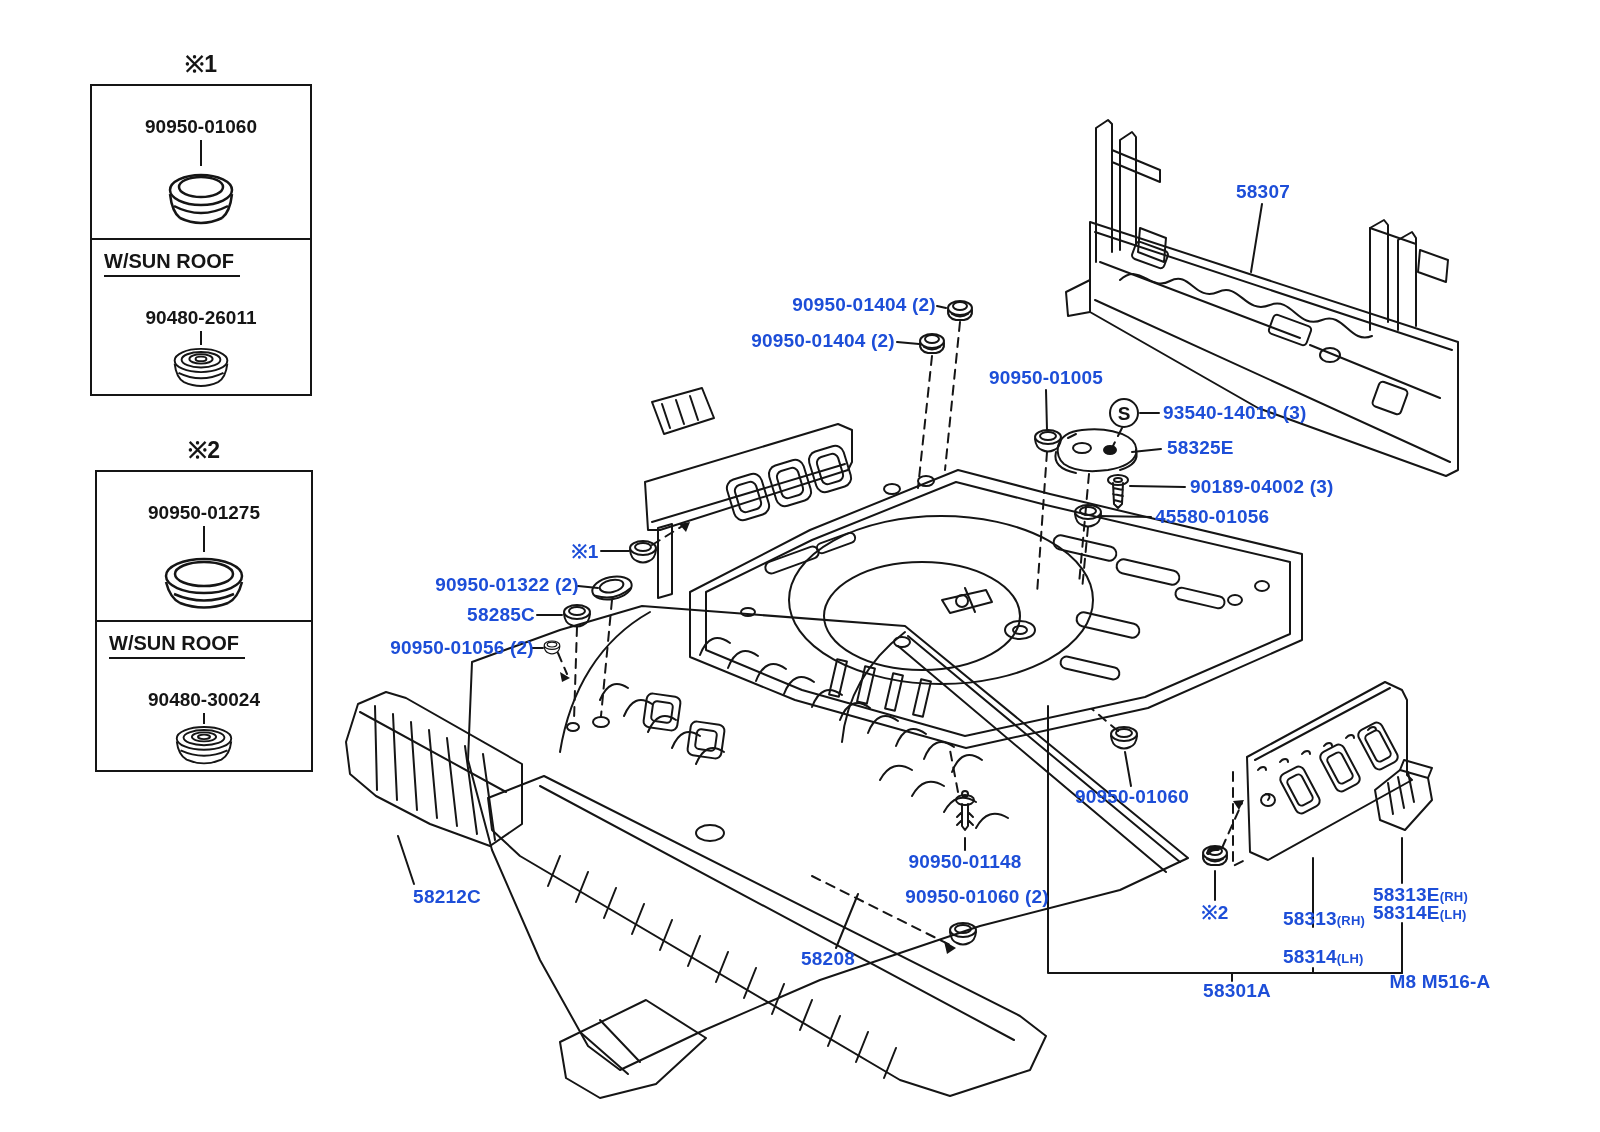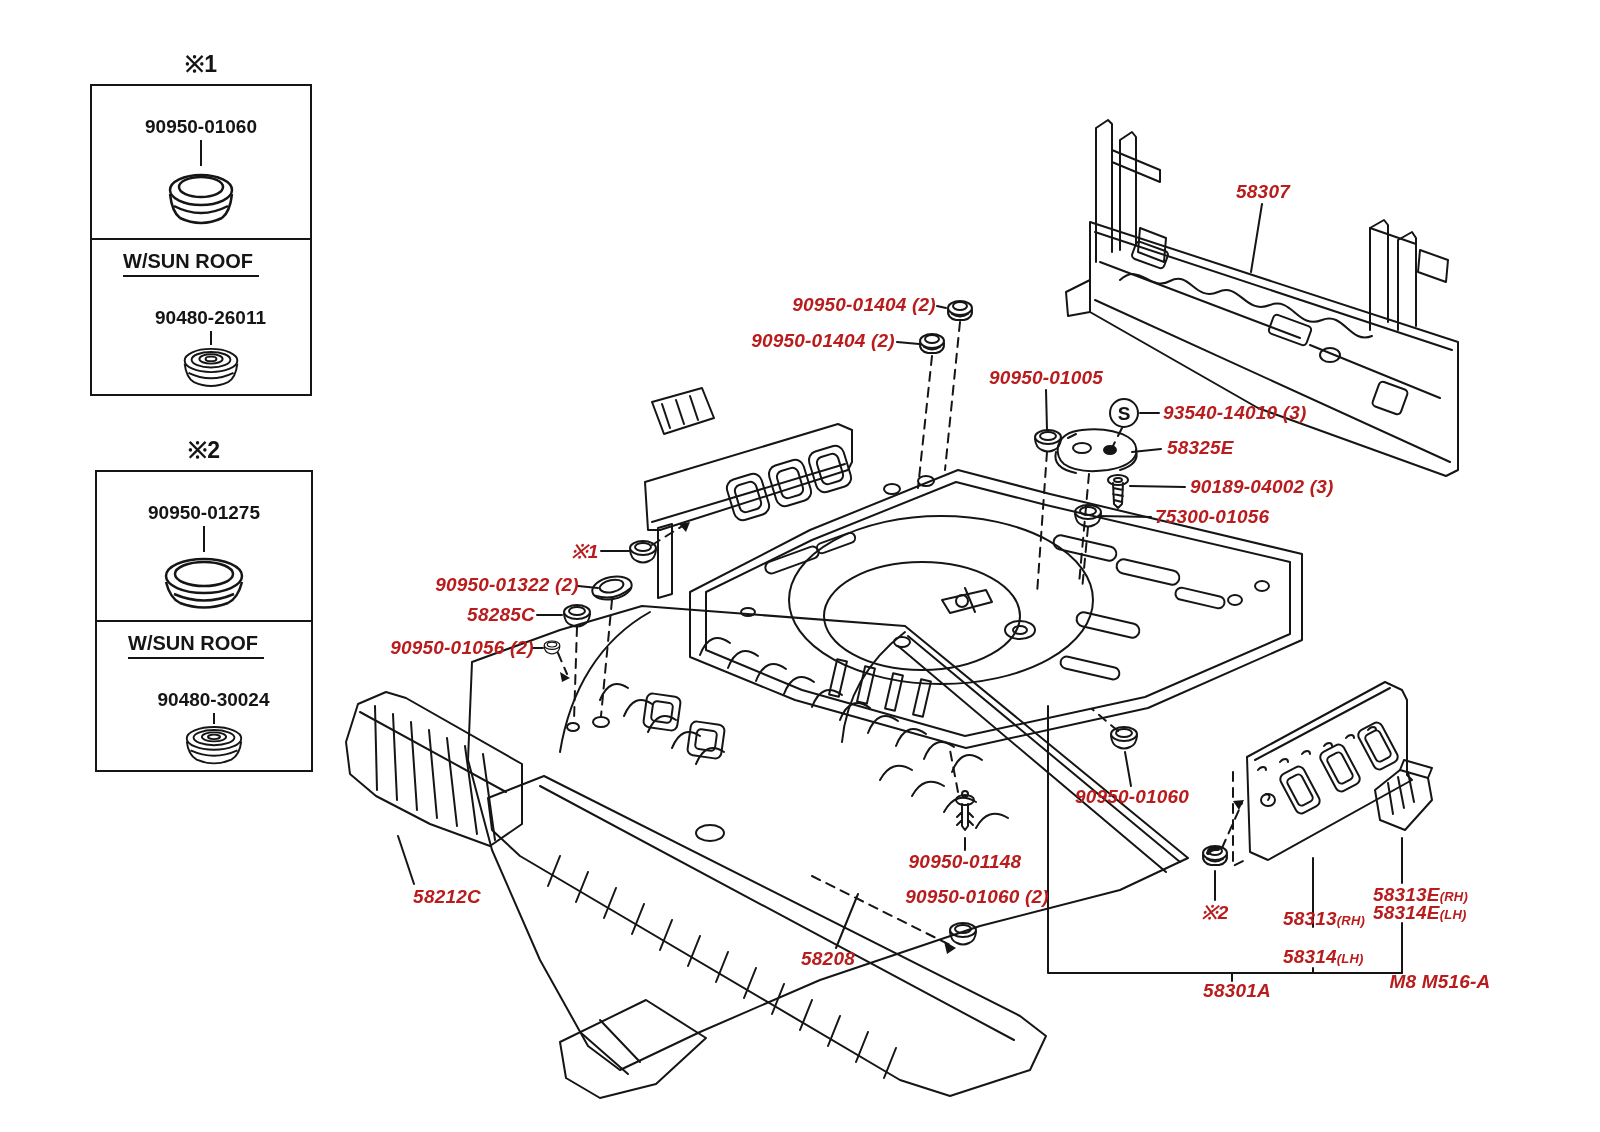--- a/index.html
+++ b/index.html
@@ -1,29 +1,29 @@
 <!DOCTYPE html>
 <html><head>
 <meta charset="utf-8">
 <style>
   html,body{margin:0;padding:0;background:#ffffff;}
   #page{position:relative;width:1600px;height:1132px;background:#ffffff;overflow:hidden;
         font-family:"Liberation Sans",sans-serif;color:#151515;}
   #art{position:absolute;left:0;top:0;}
   #label-layer{position:absolute;left:0;top:0;width:100%;height:100%;pointer-events:none;}
-  .plabel{position:absolute;font-weight:700;font-size:19px;color:#b91c1c;white-space:nowrap;letter-spacing:0.2px;font-style:italic;}
+  .plabel{position:absolute;font-weight:700;font-size:19px;color:#1d4ed8;white-space:nowrap;letter-spacing:0.2px;}
   .ac{transform:translate(-50%,-50%);}
   .al{transform:translateY(-50%);}
   .sfx{font-size:13px;font-weight:700;}
   
   .dbox{position:absolute;}
   .dbox-title{text-align:center;font-weight:700;font-size:23px;margin-bottom:5px;}
   .dbox-frame{border:2.5px solid #151515;background:#fff;}
   .dbox-sec{display:flex;flex-direction:column;align-items:center;}
-  .dbox-sec.split{border-top:2.5px solid #151515;padding-left:19px;}
+  .dbox-sec.split{border-top:2.5px solid #151515;}
   .dbox-part{font-weight:700;font-size:19px;margin-top:30px;}
   .tick{width:2px;height:26px;background:#151515;margin-top:2px;}
   .dbox-sunroof{align-self:flex-start;margin:10px 0 0 12px;font-weight:700;font-size:20px;
                 border-bottom:2.5px solid #151515;padding:0 6px 2px 0;}
   .dbox-sec .dbox-part.after-sun{}
 </style>
 </head>
 <body>
 
 <div id="page">
@@ -285,21 +285,21 @@
     </div>
   </div>
 
   <div id="label-layer">
       <div class="plabel ac" style="left: 864px; top: 305px;">90950-01404 (2)</div>
       <div class="plabel ac" style="left: 823px; top: 341px;">90950-01404 (2)</div>
       <div class="plabel ac" style="left: 1046px; top: 378px;">90950-01005</div>
       <div class="plabel al" style="left: 1163px; top: 413px;">93540-14010 (3)</div>
       <div class="plabel al" style="left: 1167px; top: 448px;">58325E</div>
       <div class="plabel al" style="left: 1190px; top: 487px;">90189-04002 (3)</div>
-      <div class="plabel al" style="left: 1155px; top: 517px;">75300-01056</div>
+      <div class="plabel al" style="left: 1155px; top: 517px;">45580-01056</div>
       <div class="plabel ac" style="left: 1263px; top: 192px;">58307</div>
       <div class="plabel ac" style="left: 585px; top: 551px;">※1</div>
       <div class="plabel ac" style="left: 507px; top: 585px;">90950-01322 (2)</div>
       <div class="plabel ac" style="left: 501px; top: 615px;">58285C</div>
       <div class="plabel ac" style="left: 462px; top: 648px;">90950-01056 (2)</div>
       <div class="plabel ac" style="left: 417px; top: 897px; margin-left: 30px;">58212C</div>
       <div class="plabel ac" style="left: 965px; top: 862px;">90950-01148</div>
       <div class="plabel ac" style="left: 977px; top: 897px;">90950-01060 (2)</div>
       <div class="plabel ac" style="left: 828px; top: 959px;">58208</div>
       <div class="plabel ac" style="left: 1132px; top: 797px;">90950-01060</div>

